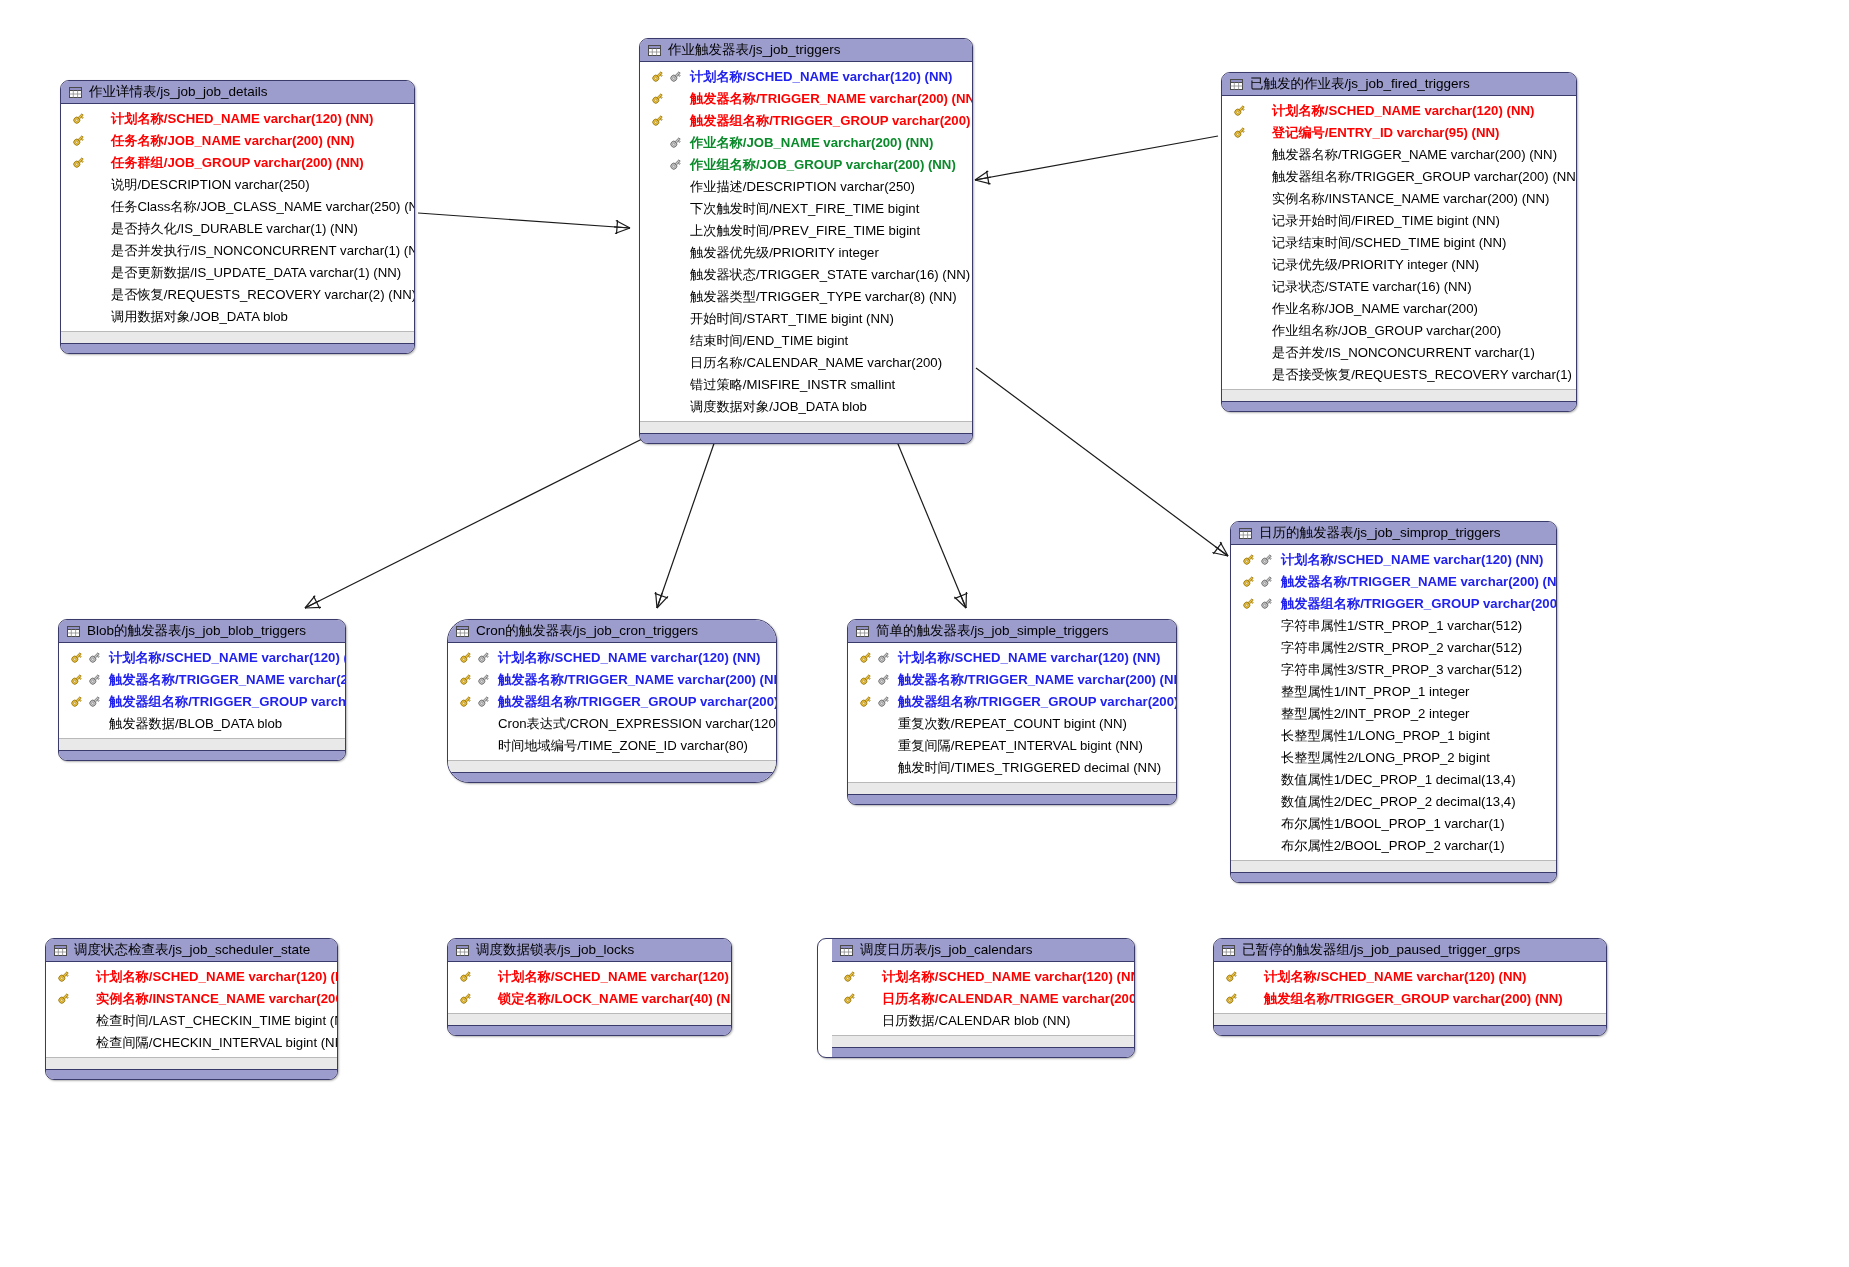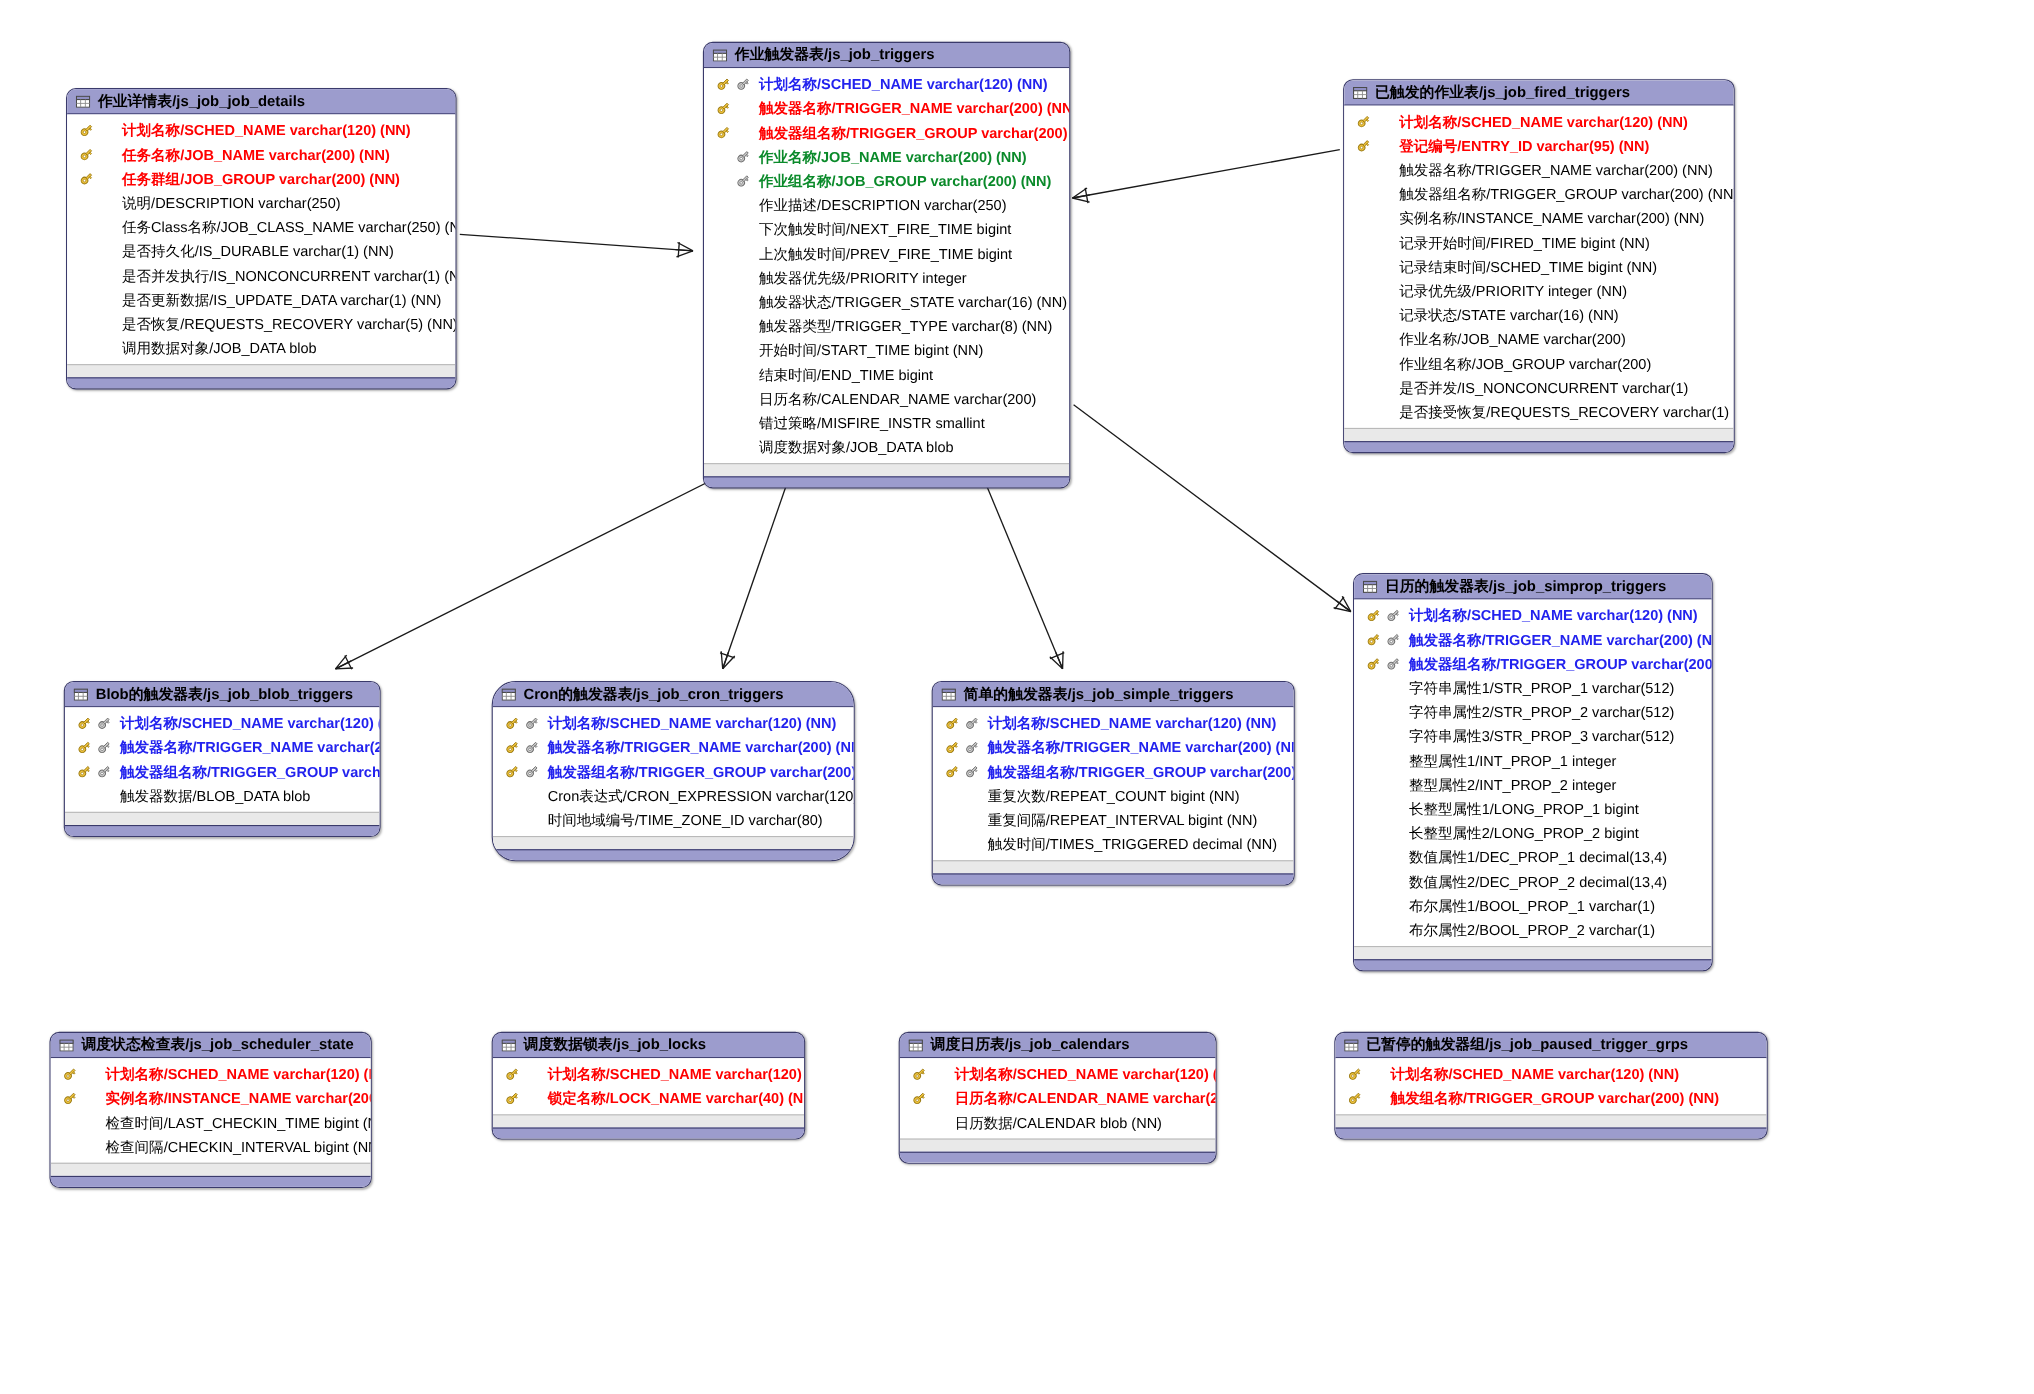--- a/index.html
+++ b/index.html
@@ -42,21 +42,20 @@
     background: #9c9ccd;
     border-bottom: 1px solid #3a3a6b;
     height: 23px;
     display: flex;
     align-items: center;
     padding: 0 6px 0 8px;
     box-sizing: border-box;
     color: #000000;
     font-size: 13.5px;
     white-space: nowrap;
-    font-weight: bold;
   }
   .tbl-icon {
     width: 13px; height: 11px;
     margin-right: 7px;
     flex: 0 0 auto;
     display: block;
   }
   .ent-title {
     font-size: 13.5px;
     line-height: 14px;
@@ -229,21 +228,21 @@
             <span class="attr-text t-plain">是否并发执行/IS_NONCONCURRENT varchar(1) (NN)</span>
           </div>
           <div class="attr">
             <span class="keyslot"></span>
             <span class="keyslot"></span>
             <span class="attr-text t-plain">是否更新数据/IS_UPDATE_DATA varchar(1) (NN)</span>
           </div>
           <div class="attr">
             <span class="keyslot"></span>
             <span class="keyslot"></span>
-            <span class="attr-text t-plain">是否恢复/REQUESTS_RECOVERY varchar(5) (NN)</span>
+            <span class="attr-text t-plain">是否恢复/REQUESTS_RECOVERY varchar(2) (NN)</span>
           </div>
           <div class="attr">
             <span class="keyslot"></span>
             <span class="keyslot"></span>
             <span class="attr-text t-plain">调用数据对象/JOB_DATA blob</span>
           </div>
         </div>
         <div class="ent-footer"></div>
         <div class="ent-foot2"></div>
       </div>
@@ -1028,21 +1027,21 @@
                 </g>
               </svg>
             </span>
             <span class="keyslot"></span>
             <span class="attr-text t-pk">锁定名称/LOCK_NAME varchar(40) (NN)</span>
           </div>
         </div>
         <div class="ent-footer"></div>
         <div class="ent-foot2"></div>
       </div>
-      <div class="entity" style="left: 817px; top: 938px; width: 289px;">
+      <div class="entity" style="left: 817px; top: 938px; width: 318px; padding-left: 14px;">
         <div class="ent-header">
           <span>
             <svg class="tbl-icon" viewBox="0 0 13 11" xmlns="http://www.w3.org/2000/svg">
               <rect x="0.5" y="0.5" width="12" height="10" fill="#ffffff" stroke="#4a4a4a"></rect>
               <rect x="0.5" y="0.5" width="12" height="3" fill="#8f8fc4" stroke="#4a4a4a"></rect>
               <line x1="4.3" y1="3.5" x2="4.3" y2="10.5" stroke="#8a8a8a" stroke-width="0.8"></line>
               <line x1="8.6" y1="3.5" x2="8.6" y2="10.5" stroke="#8a8a8a" stroke-width="0.8"></line>
               <line x1="0.5" y1="7" x2="12.5" y2="7" stroke="#8a8a8a" stroke-width="0.8"></line>
             </svg>
           </span>

